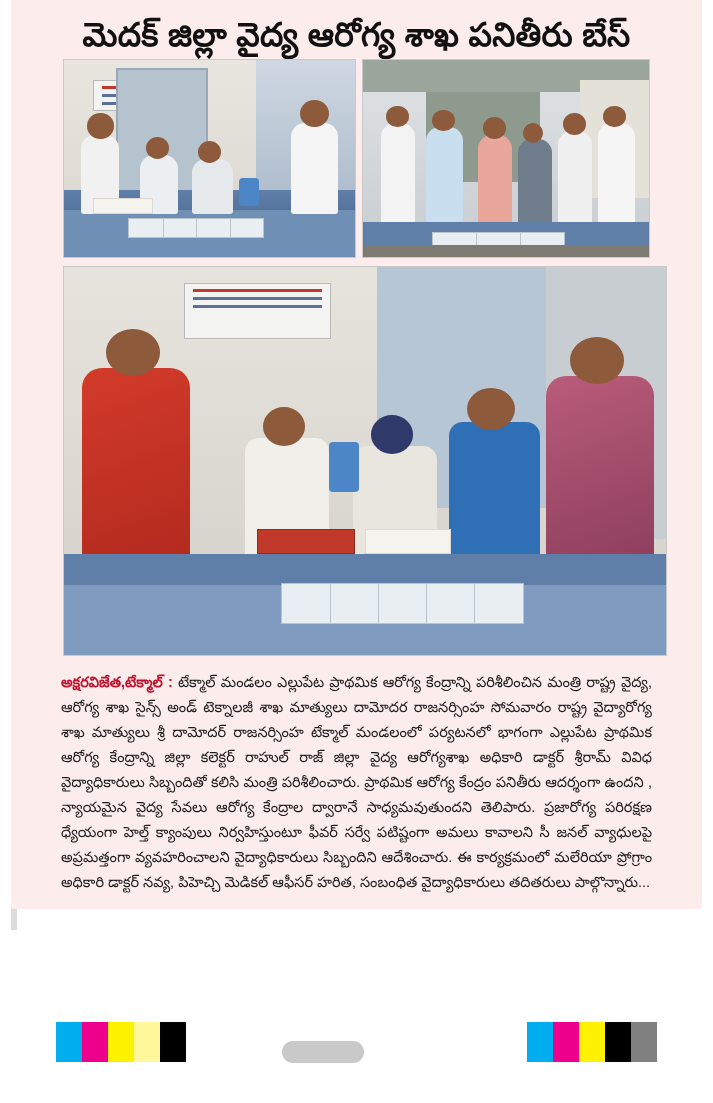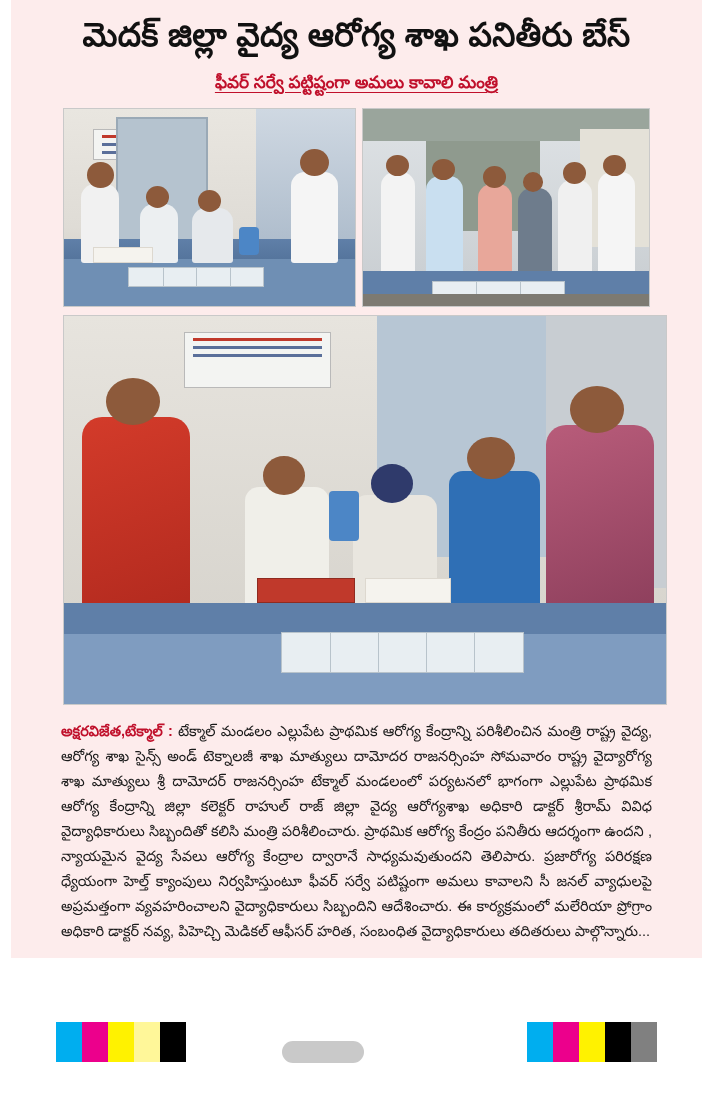--- a/index.html
+++ b/index.html
@@ -126,21 +126,20 @@
 <body>
 
 <div id="page">
 
   <div class="left-rail"></div>
 
   <div class="article">
 
     <div class="headline">మెదక్ జిల్లా వైద్య ఆరోగ్య శాఖ పనితీరు బేస్</div>
 
-    <div class="subhead">ఫీవర్ సర్వే పట్టిష్టంగా అమలు కావాలి మంత్రి</div>
 
     <div class="photo-row">
 
       <div class="photo photo-top-left">
         <div class="scene">
           <div class="wall"></div>
           <div class="wall-blue" style="right:0;width:34%;background:linear-gradient(180deg,#cfd8e2,#9fb0c2)"></div>
           <div class="banner" style="left:10%;top:10%;width:30%;height:15%">
               <i class="red"></i>
               <i></i>

